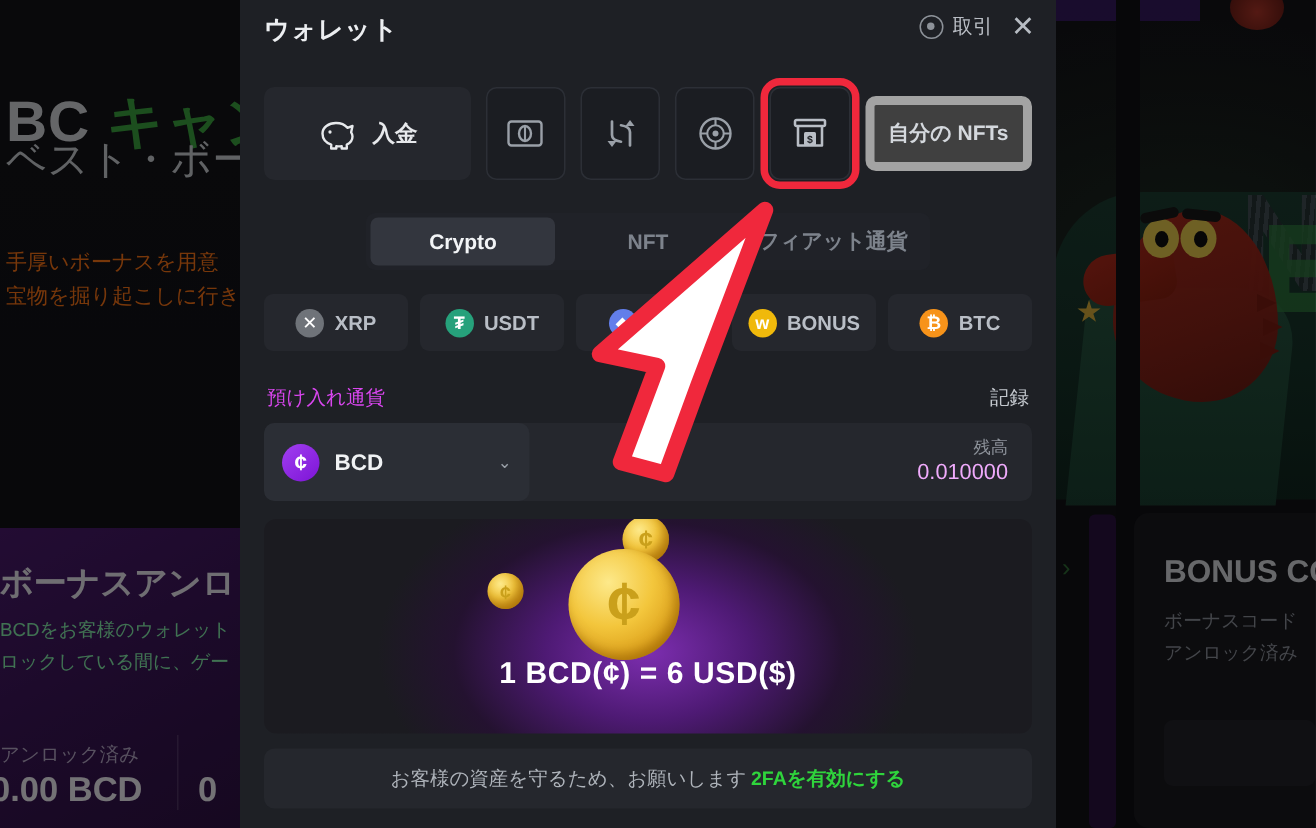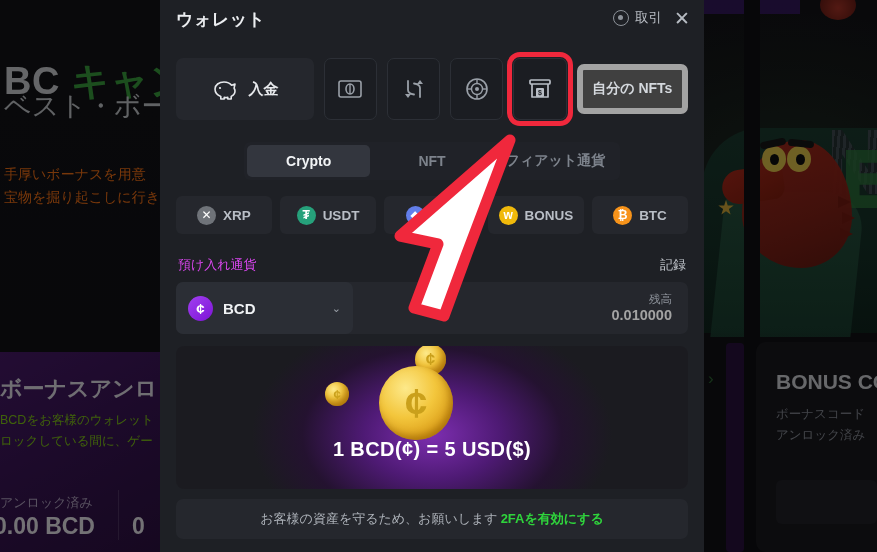--- a/index.html
+++ b/index.html
@@ -112,21 +112,21 @@
     position: absolute; left: -30px; top: 352px; width: 238px; height: 200px;
     background: linear-gradient(150deg, #4b1b6e 0%, #3b1557 48%, #2c1140 100%);
     border-radius: 10px;
   }
   .bonus-title {
     position: absolute; left: 0; top: 374px; font-size: 22px; font-weight: 700;
     color: #e9e6ef; white-space: nowrap;
   }
   .bonus-desc {
     position: absolute; left: 0; top: 410px; font-size: 12.5px; line-height: 21px;
-    color: #84cc16; white-space: nowrap;
+    color: #86efac; white-space: nowrap;
   }
   .bonus-stat-label {
     position: absolute; left: 0; top: 494px; font-size: 13px; color: #b7a9c7; white-space: nowrap;
   }
   .bonus-stat-value {
     position: absolute; left: -6px; top: 513px; font-size: 23px; font-weight: 700;
     color: #f0eef4; white-space: nowrap;
   }
   .bonus-stat-value2 {
     position: absolute; left: 132px; top: 513px; font-size: 23px; font-weight: 700;
@@ -280,21 +280,21 @@
     background: linear-gradient(140deg,#a13ff0,#7d14d6);
     display: flex; align-items: center; justify-content: center;
     font-size: 15px; font-weight: 700; color: #fff; flex: 0 0 25px;
   }
   .cur-select .code { font-size: 15px; font-weight: 700; color: #f0f2f4; }
   .chev { margin-left: auto; color: #9aa0a8; font-size: 11px; }
   .cur-bal {
     margin-left: auto; padding-right: 16px; text-align: right;
   }
   .cur-bal .t { font-size: 11.5px; color: #8d929a; line-height: 14px; }
-  .cur-bal .v { font-size: 14.5px; font-weight: 700; color: #a3a3a3; line-height: 18px; }
+  .cur-bal .v { font-size: 14.5px; font-weight: 400; color: #f0abfc; line-height: 18px; }
 
   
   .promo {
     margin: 12px 16px 0 16px; height: 143px; border-radius: 8px;
     position: relative; overflow: hidden; flex: 0 0 auto;
     background: radial-gradient(ellipse 180px 120px at 50% 62%, #7d2eb0 0%, #4e1a74 38%, #241230 72%, #1b1b20 100%);
   }
   .promo-coin {
     position: absolute; border-radius: 50%;
     background: radial-gradient(circle at 36% 30%, #fde98a 0%, #f3c63c 42%, #d99a15 78%, #b87d0c 100%);
@@ -490,21 +490,21 @@
       <div class="cur-bal">
         <div class="t">残高</div>
         <div class="v">0.010000</div>
       </div>
     </div>
 
     <div class="promo">
       <div class="promo-coin small">¢</div>
       <div class="promo-coin mid">¢</div>
       <div class="promo-coin big">¢</div>
-      <div class="promo-text">1 BCD(¢) = 5 USD($)</div>
+      <div class="promo-text">1 BCD(¢) = 6 USD($)</div>
     </div>
 
     <div class="notice">
       <span>お客様の資産を守るため、お願いします</span>
       <span class="grn">2FAを有効にする</span>
     </div>
   </div>
 
   <div class="cursor">
     <svg width="128" height="192" viewBox="0 0 128 192">

